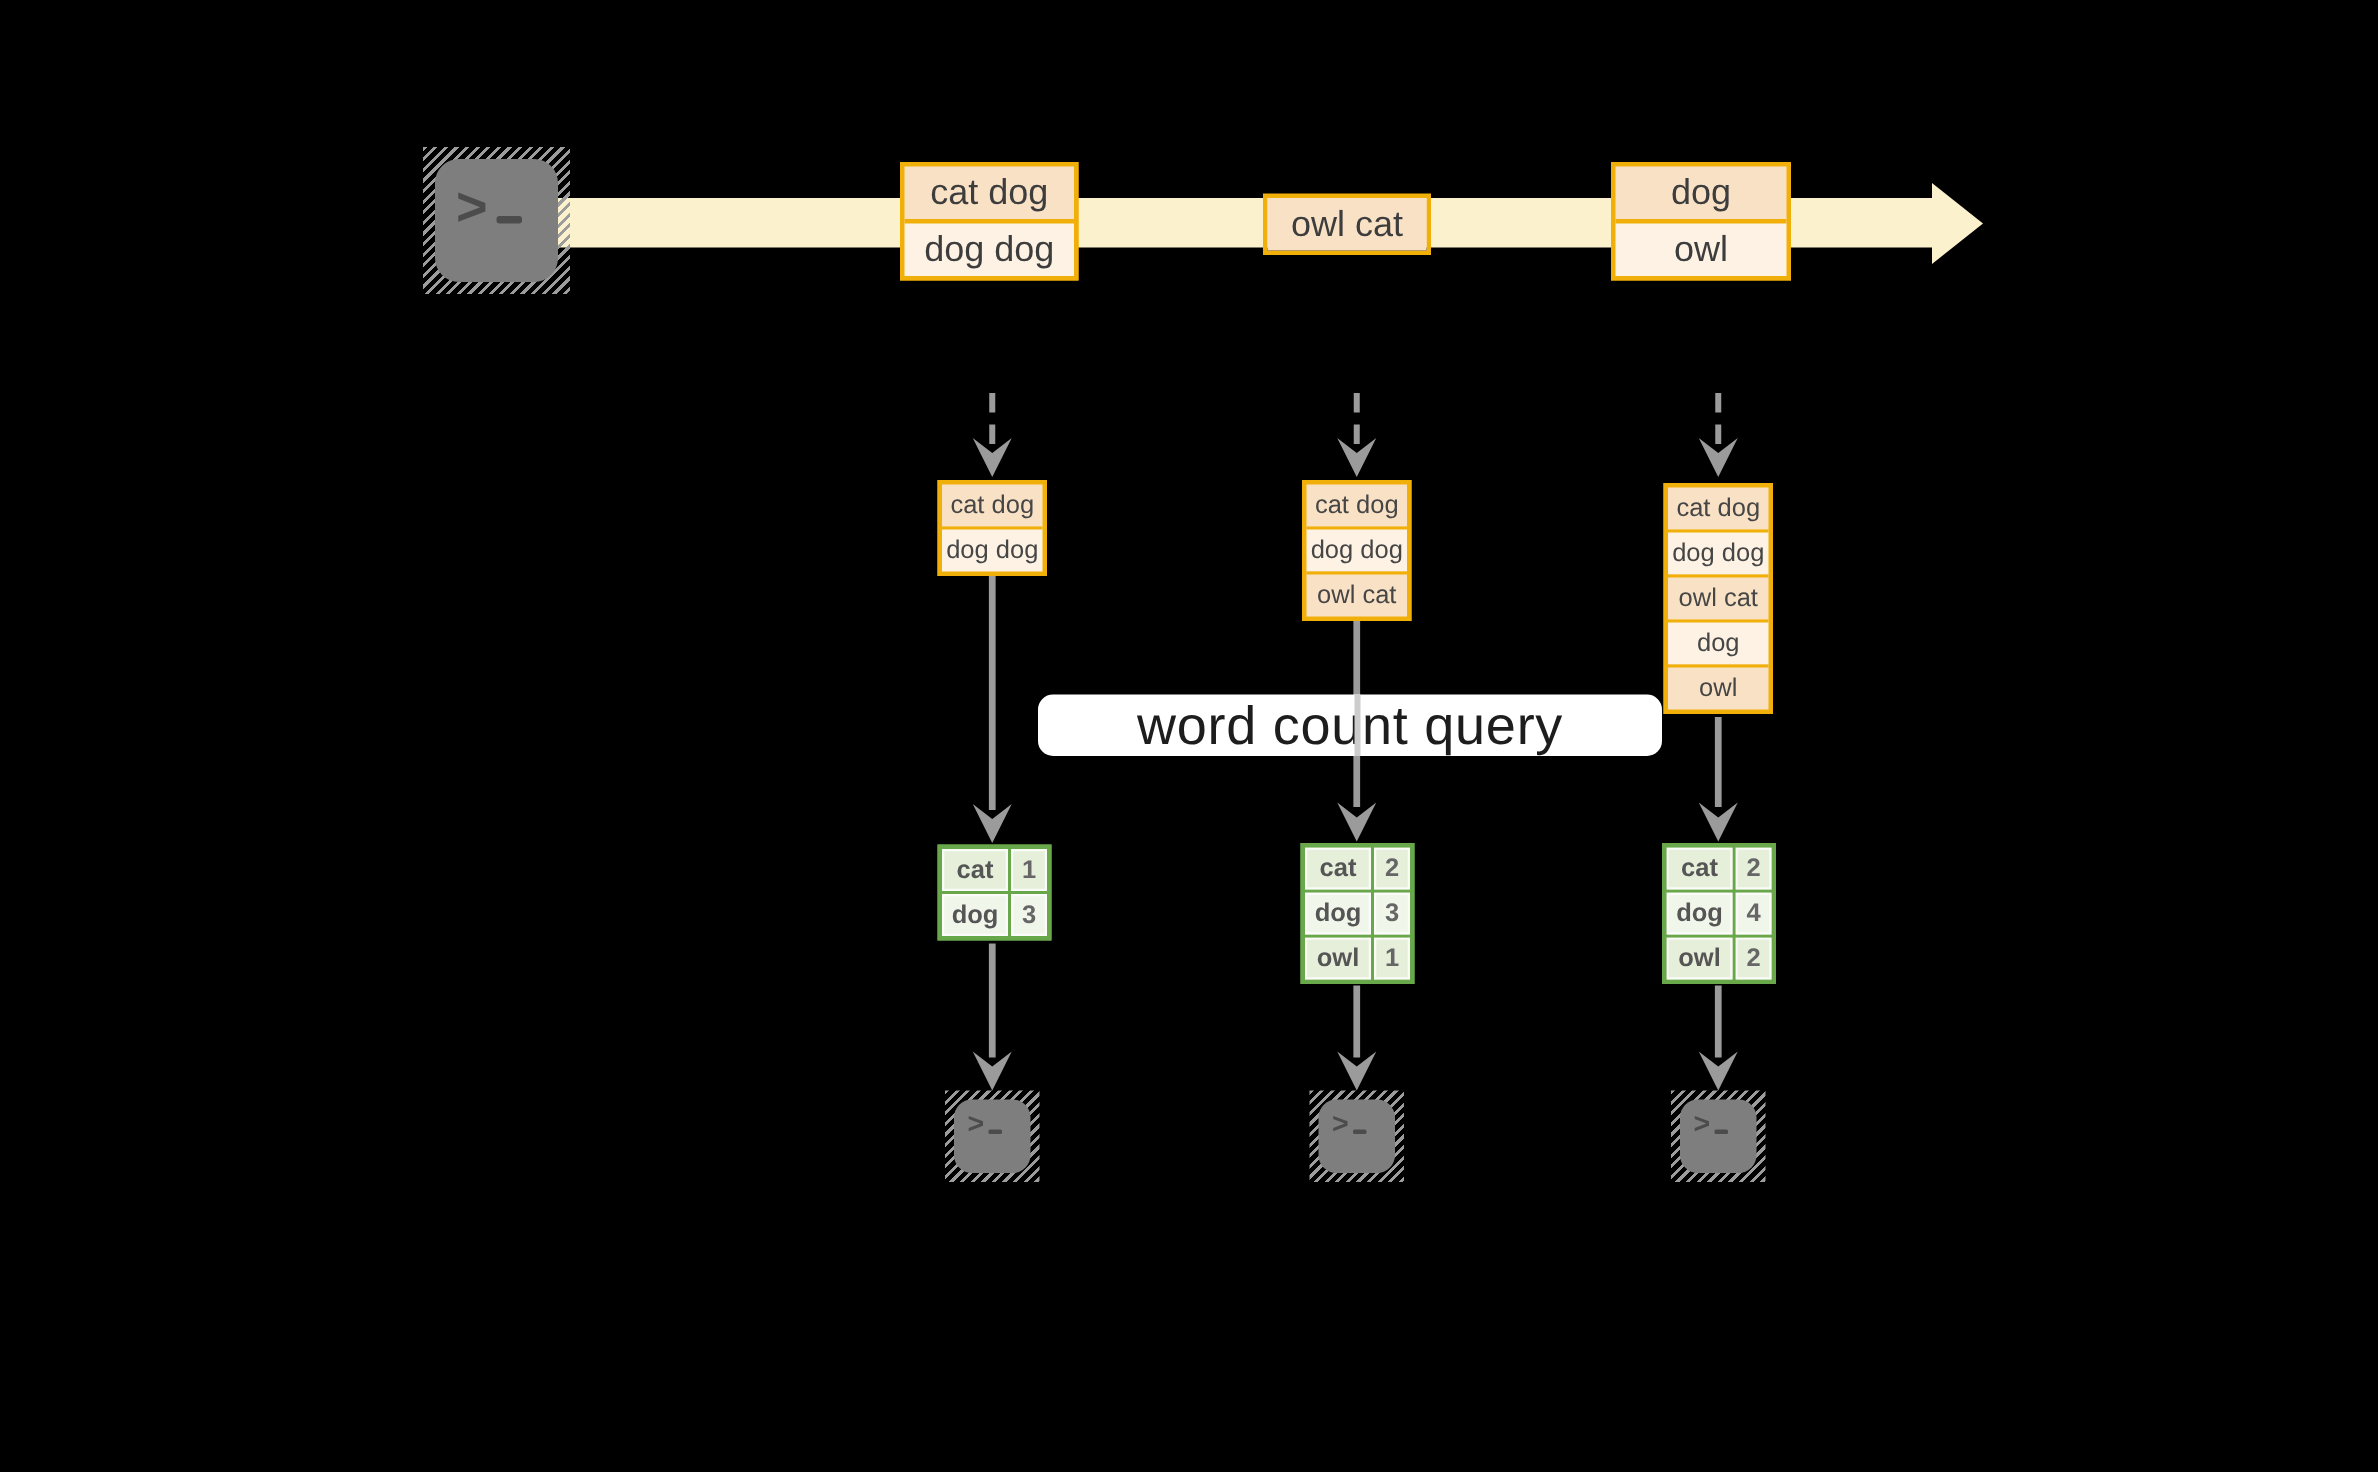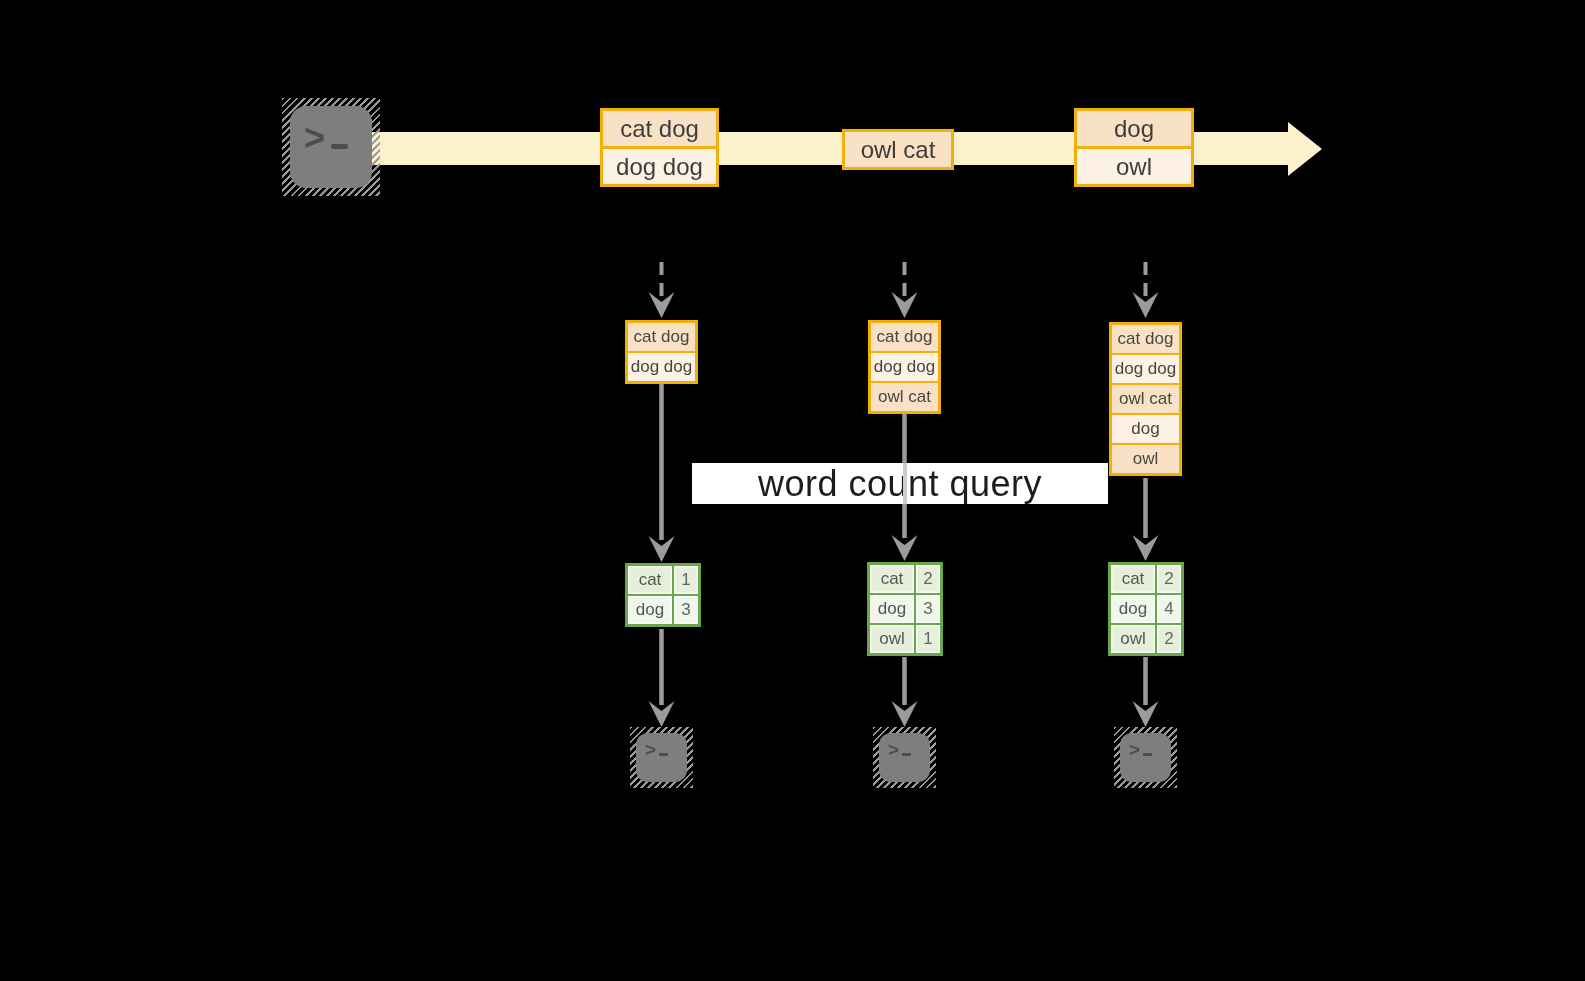--- a/index.html
+++ b/index.html
@@ -33,29 +33,30 @@
 
   
   .count-table{
     position:absolute;border:3px solid #68a74a;background:#68a74a;box-sizing:border-box;
     display:grid;grid-template-columns:44px 24px;gap:2px;width:76px;
   }
   .cell{
     height:28px;display:flex;align-items:center;justify-content:center;
     font-size:17px;color:#555;background:#e6efda;
     box-shadow:inset 0 0 0 1.5px rgba(255,255,255,0.75);
+    font-weight:bold;
   }
   .cell.alt{background:#f1f6eb;}
   .cell.num{color:#666;}
 
   
   .banner{
     position:absolute;left:692px;top:463px;width:416px;height:41px;background:#ffffff;
     display:flex;align-items:center;justify-content:center;
-    font-size:36px;font-weight:300;color:#1d1d1d;letter-spacing:0.5px;
+    font-size:36px;font-weight:300;color:#1d1d1d;letter-spacing:0.5px;border-radius:10px;
   }
   .banner-line{position:absolute;left:903px;top:463px;width:4px;height:41px;background:#cdcdcd;}
 
   
   .terminal{
     position:absolute;box-sizing:border-box;
     background:repeating-linear-gradient(135deg,#9c9c9c 0px,#9c9c9c 2px,transparent 2px,transparent 5px);
   }
   .term-inner{position:absolute;background:#7e7e7e;}
   .terminal.big{left:282px;top:98px;width:98px;height:98px;}

